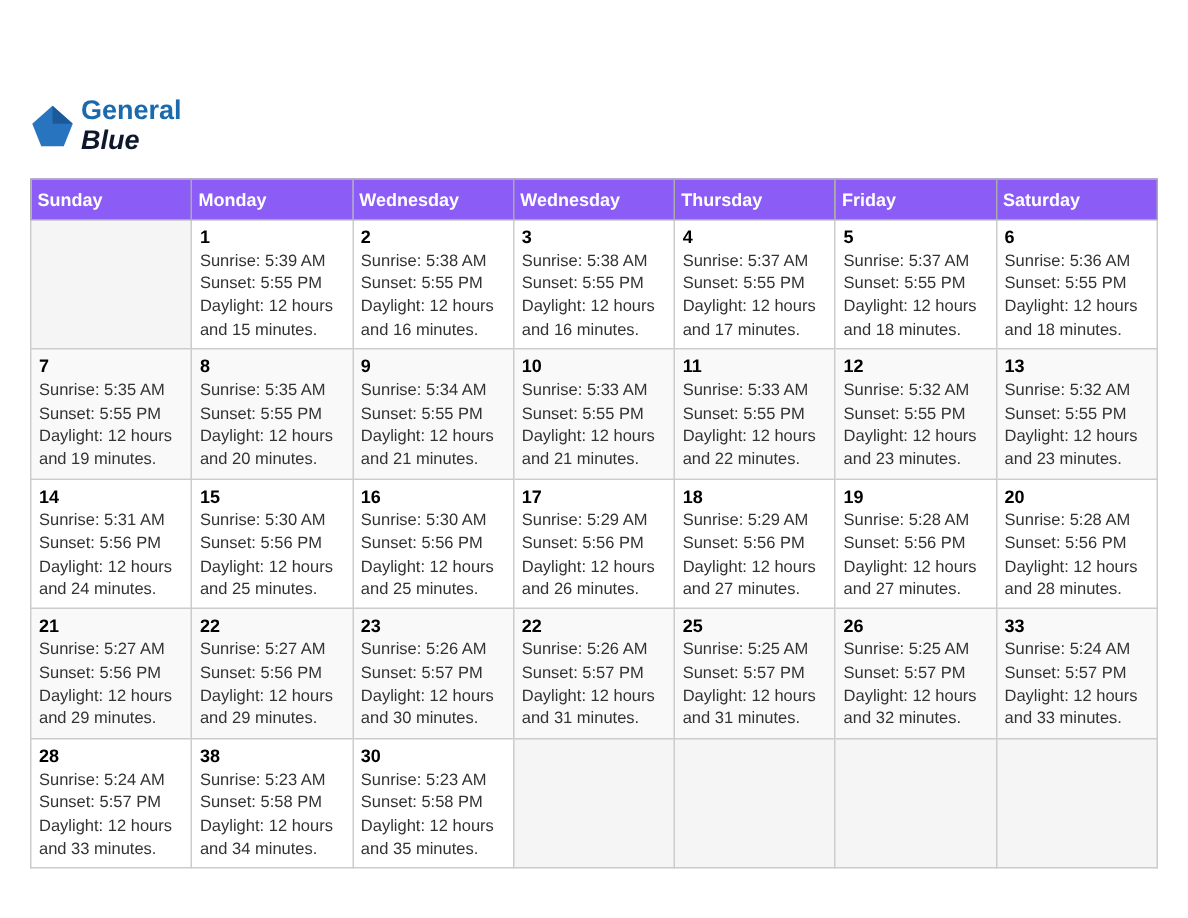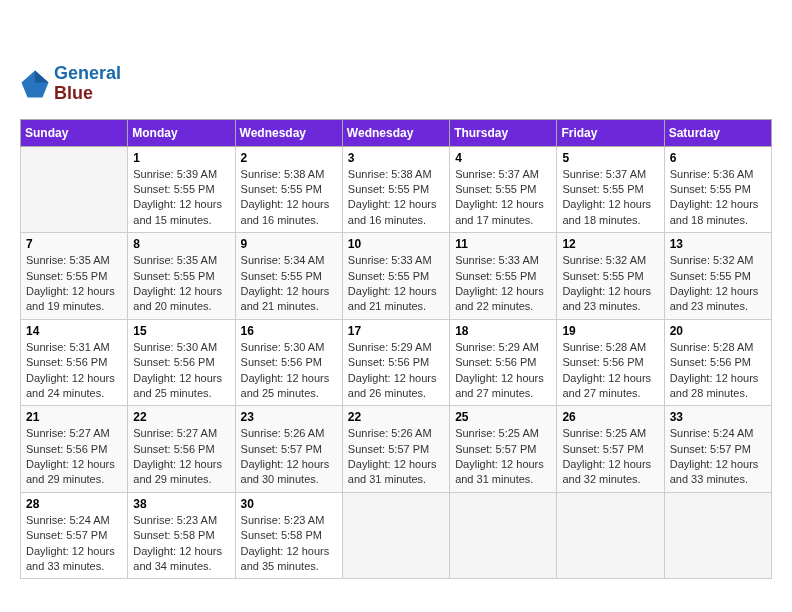--- a/index.html
+++ b/index.html
@@ -47,21 +47,21 @@
       font-size: 16px;
       color: #555;
       font-weight: normal;
     }
     table {
       width: 100%;
       border-collapse: collapse;
       font-size: 11px;
     }
     thead tr th {
-      background-color: #6d28d9;
+      background-color: #8b5cf6;
       color: #fff;
       padding: 6px 4px;
       text-align: left;
       font-size: 12px;
       font-weight: bold;
       border: 1px solid #aaa;
     }
     tbody tr td {
       border: 1px solid #ccc;
       vertical-align: top;
@@ -94,21 +94,21 @@
 <body>
 
 <div class="header">
   <div class="logo">
     <svg class="logo-icon" viewBox="0 0 40 40">
       <polygon points="20,2 38,18 30,38 10,38 2,18" fill="#2874be"></polygon>
       <polygon points="20,2 38,18 20,18" fill="#1a5a9a"></polygon>
     </svg>
     <div class="logo-text">
       <span>General</span><br>
-      <span style="color:#7f1d1d;">Blue</span>
+      <span style="color:#0f172a;font-style:italic;">Blue</span>
     </div>
   </div>
 </div>
 
 <table>
   <thead>
     <tr>
     <th>Sunday</th>
         <th>Monday</th>
         <th>Wednesday</th>

